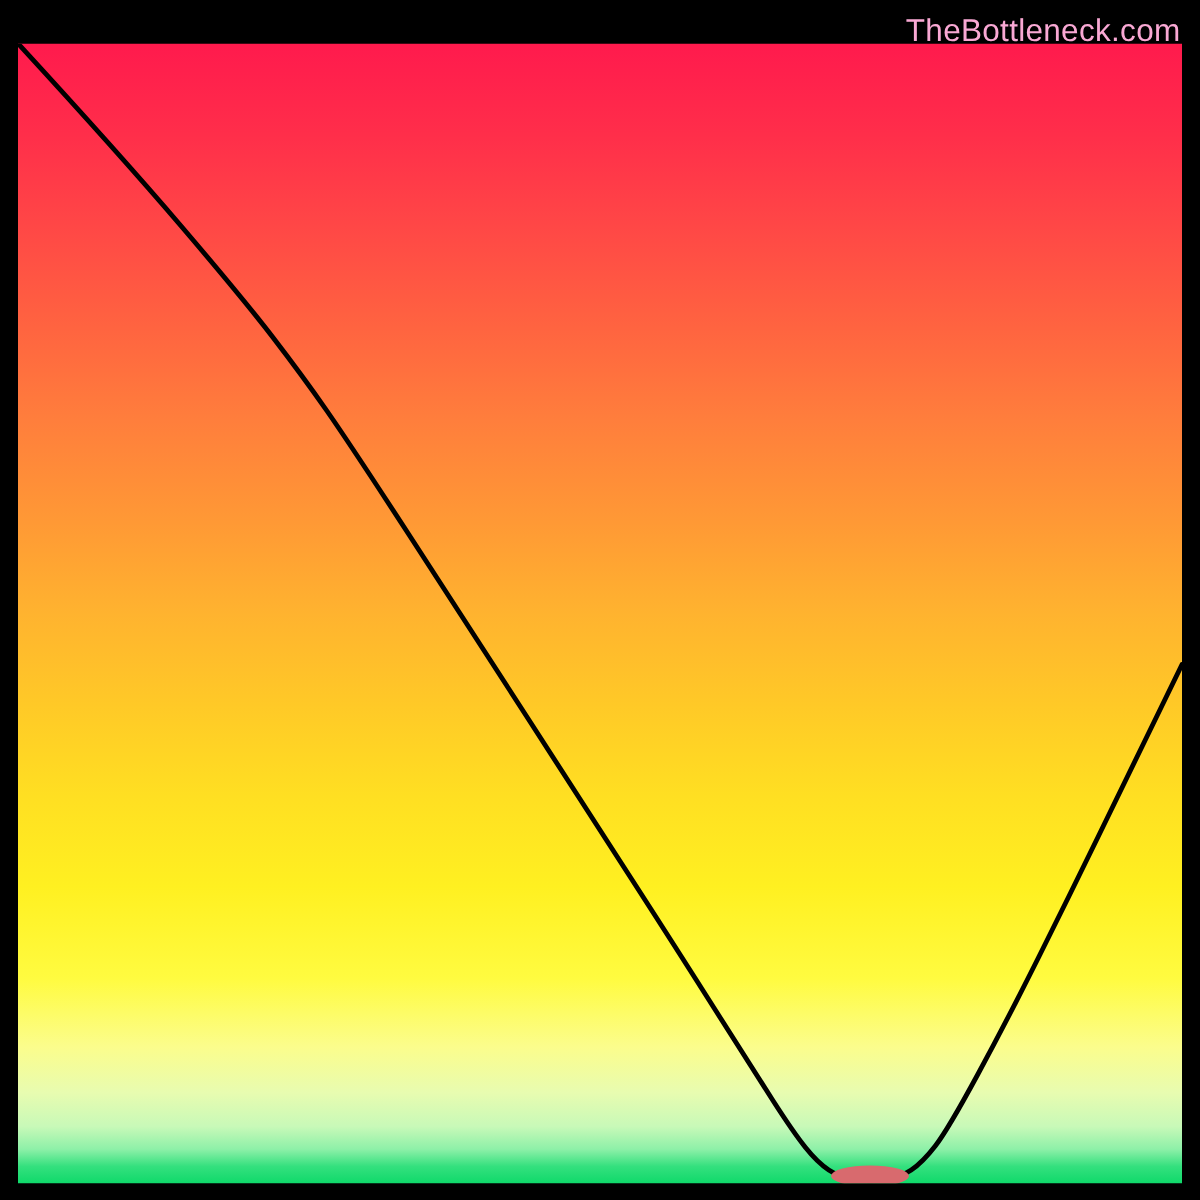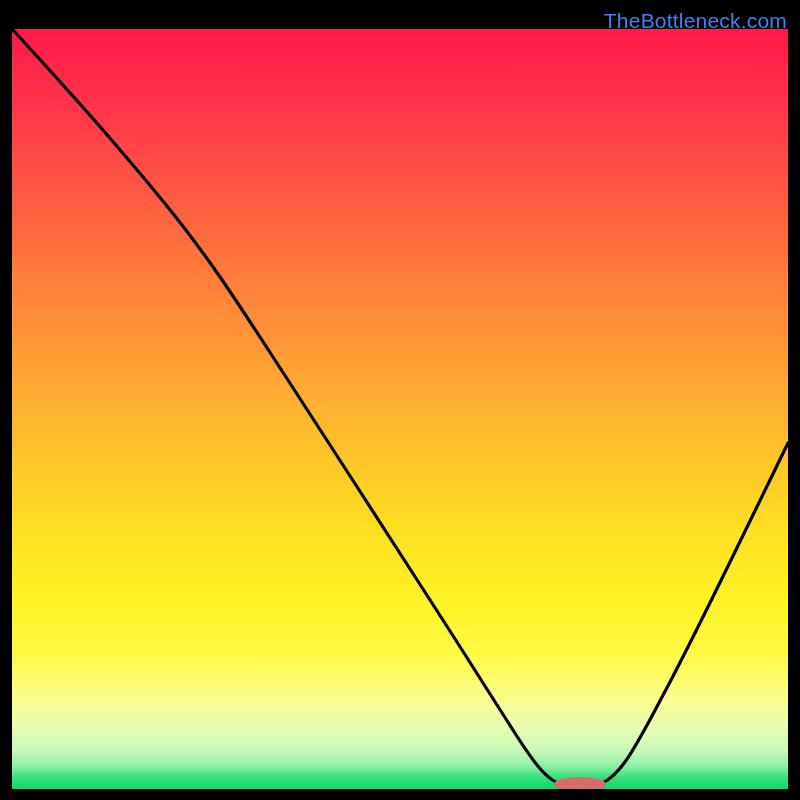--- a/index.html
+++ b/index.html
@@ -58,21 +58,21 @@
     position: absolute;
     left: 0;
     top: 0;
     width: 100%;
     height: 100%;
   }
   .watermark {
     position: absolute;
     top: 0px;
     right: 4px;
-    color: #3b82f6;
+    color: #f9a8d4;
     font-size: 21px;
     letter-spacing: 0.2px;
     user-select: none;
     font-weight: 500;
   }
 </style>
 </head>
 <body>
 
 <div class="chart-frame">

